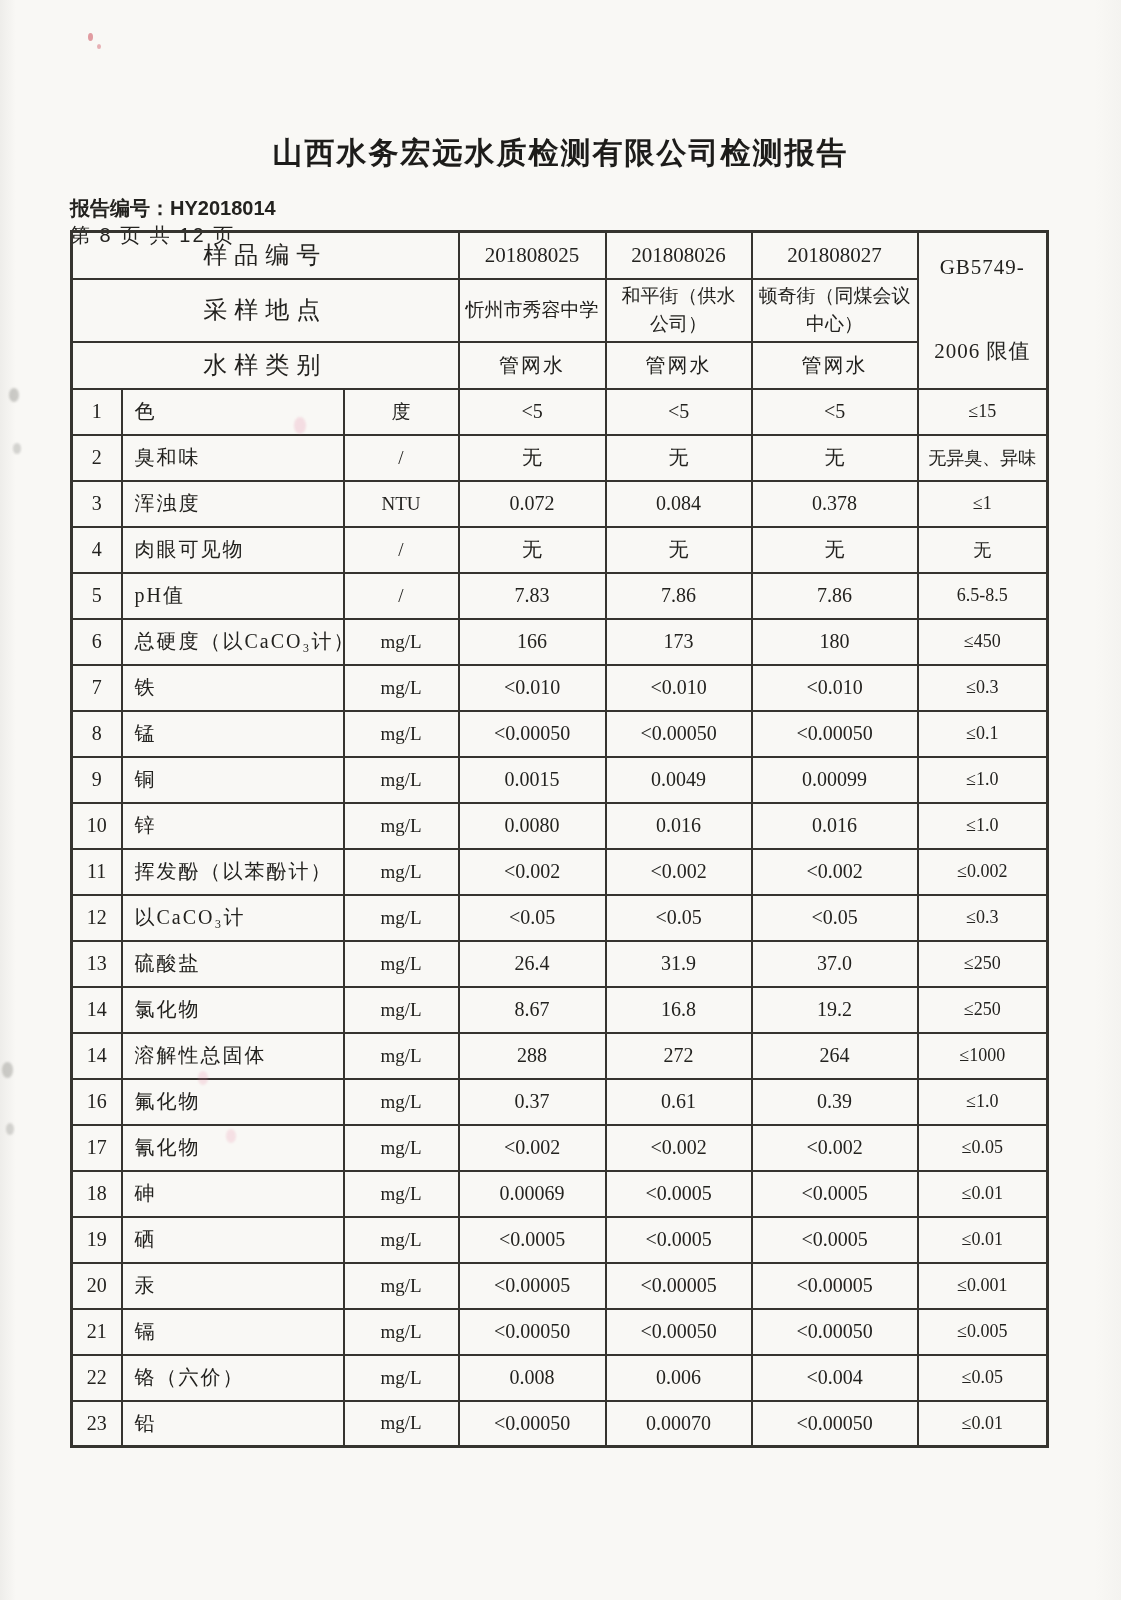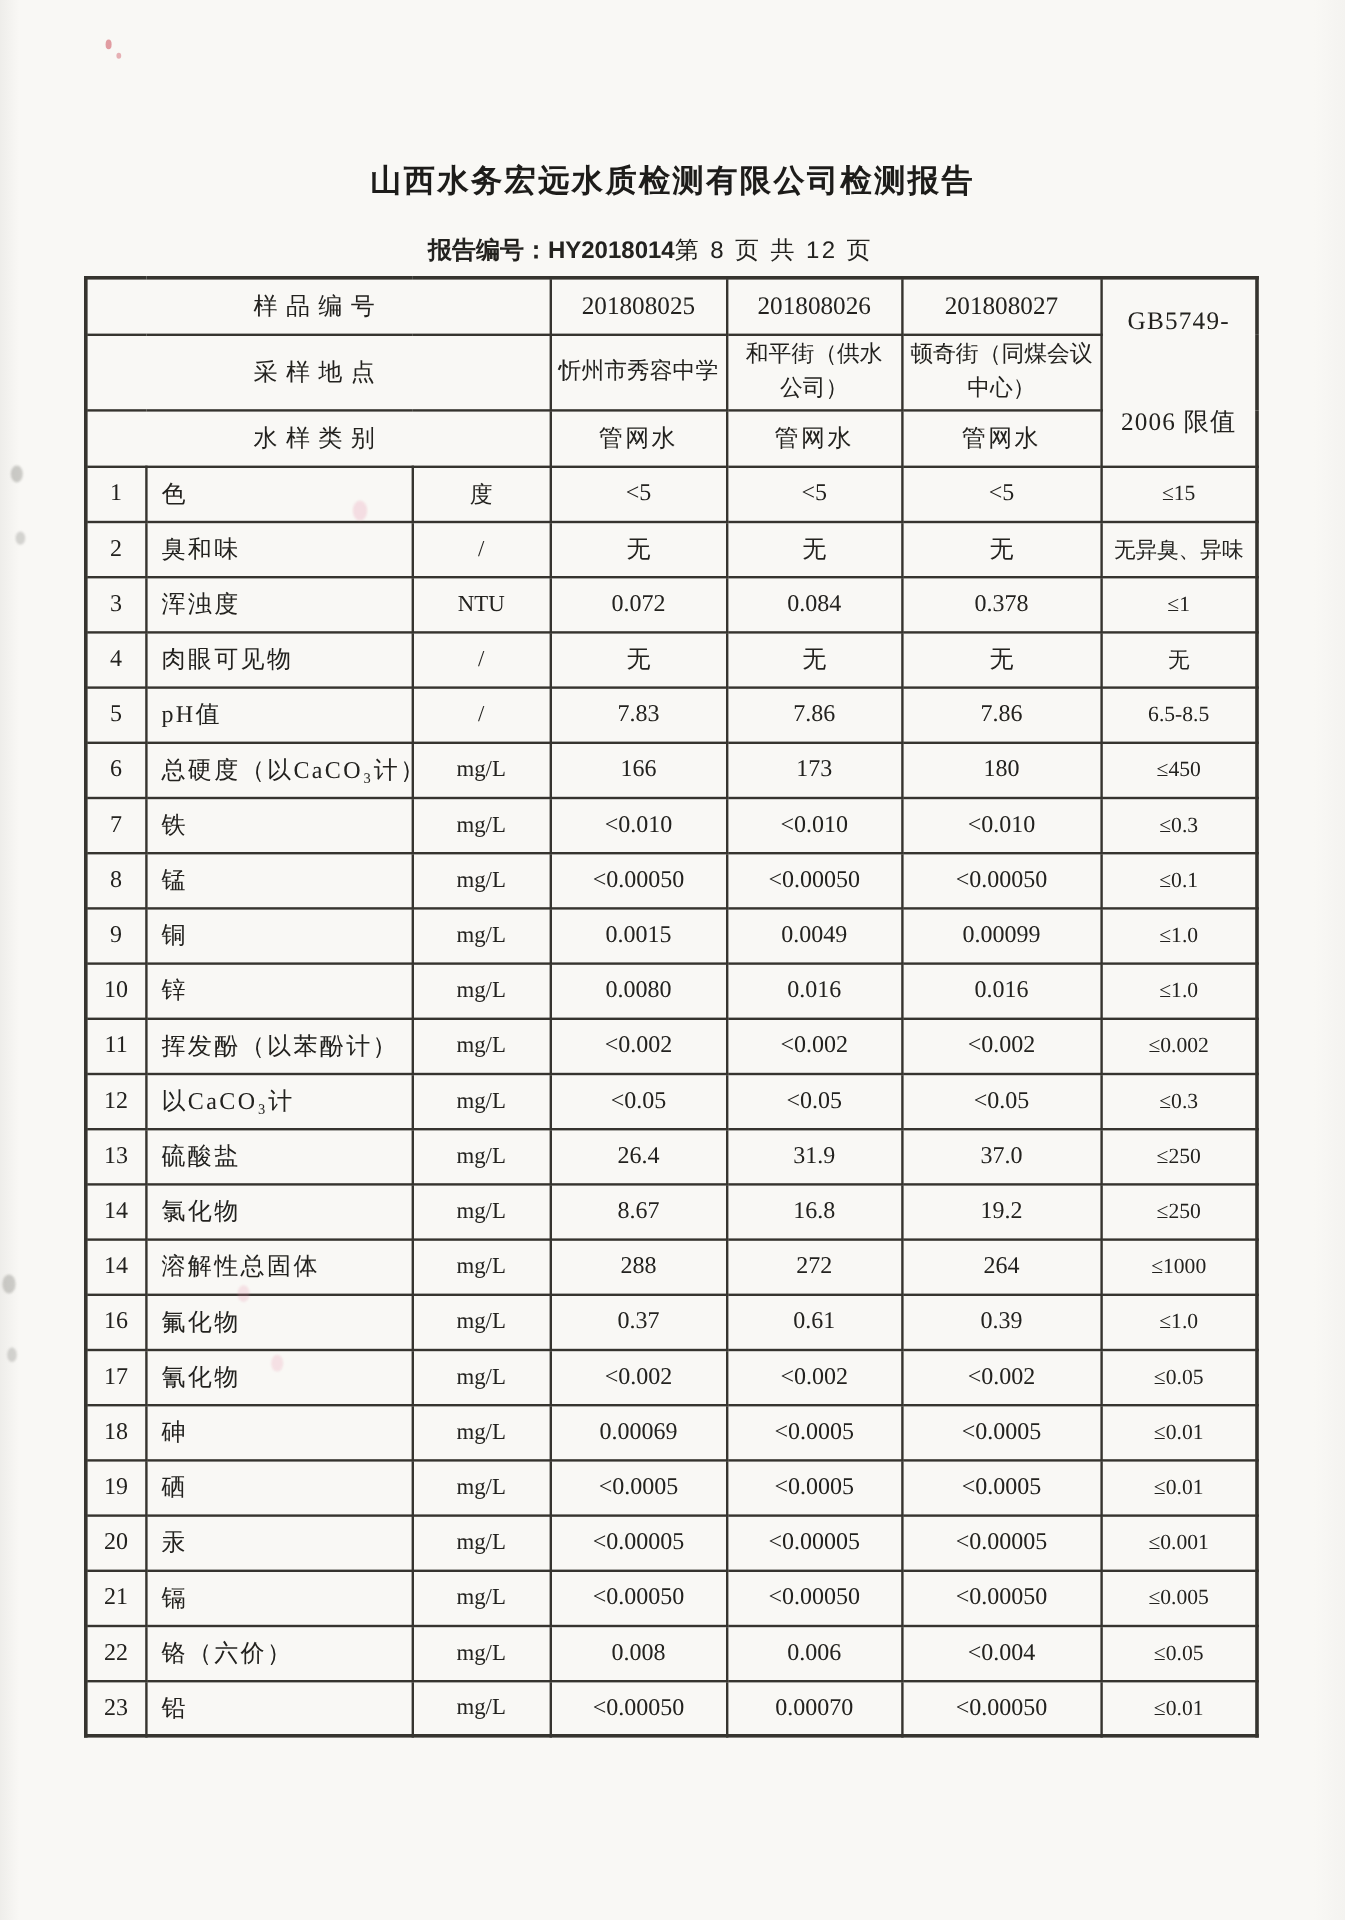--- a/index.html
+++ b/index.html
@@ -14,35 +14,36 @@
     width: 1121px; height: 1600px;
     overflow: hidden;
     background: linear-gradient(90deg, #eeedea 0px, #f9f8f5 16px, #f9f8f5 1095px, #f4f3f0 1121px);
   }
   .title {
     position: absolute;
     top: 133px; left: 0; width: 100%;
     margin: 0;
     text-align: center;
     font-family: Liberation Serif, serif;
-    font-size: 26px;
+    font-size: 30px;
     font-weight: 700;
     letter-spacing: 2px;
     color: #1d1c1a;
   }
   .meta-line {
     position: absolute;
     top: 195px; left: 70px; width: 976px;
     display: flex;
-    justify-content: center;
+    justify-content: space-between;
     align-items: baseline;
     font-family: "Liberation Sans", "DejaVu Sans", sans-serif;
     font-size: 20px;
     font-weight: 700;
     color: #23221f;
+    flex-direction: column;
   }
   .page-indicator { padding-right: 32px; font-weight: 400; letter-spacing: 2px; }
 
   table.report-table {
     position: absolute;
     top: 230px; left: 70px;
     width: 976px;
     border-collapse: collapse;
     table-layout: fixed;
     text-align: center;
@@ -51,21 +52,21 @@
   }
   table.report-table, table.report-table td { border: 2px solid #36342f; }
   table.report-table { border-width: 3px; }
   td { padding: 0 4px; vertical-align: middle; overflow: hidden; }
 
   tr.hrow1 { height: 47px; }
   tr.hrow2 { height: 59px; }
   tr.hrow3 { height: 47px; }
   tr.drow  { height: 46px; }
 
-  .c-hlabel { letter-spacing: 7px; font-size: 20px; text-align: center; }
+  .c-hlabel { letter-spacing: 7px; font-size: 24px; text-align: center; }
   .c-sampleid { font-size: 21px; }
   .c-loc { font-size: 19px; line-height: 1.5; padding: 2px 6px; }
   .c-type { font-size: 20px; letter-spacing: 2px; margin-top: 24px; }
   .c-limith > div {
     display: flex; flex-direction: column;
     justify-content: center; align-items: center;
     gap: 57px;
     font-size: 21px;
     letter-spacing: 1px;
   }

